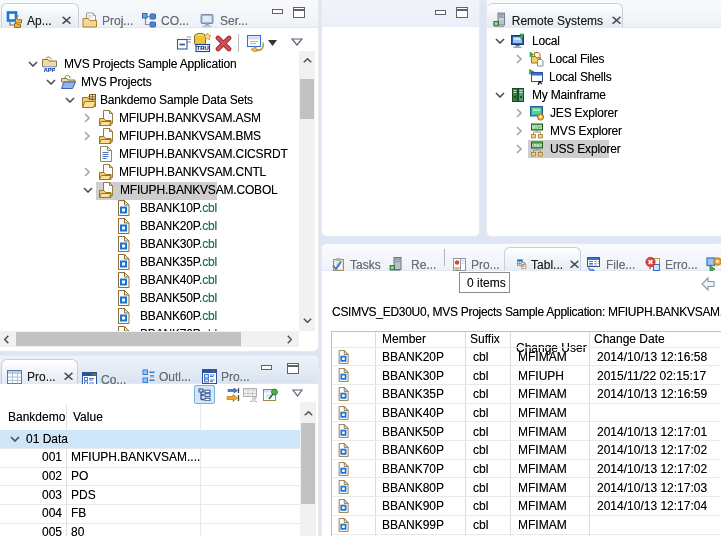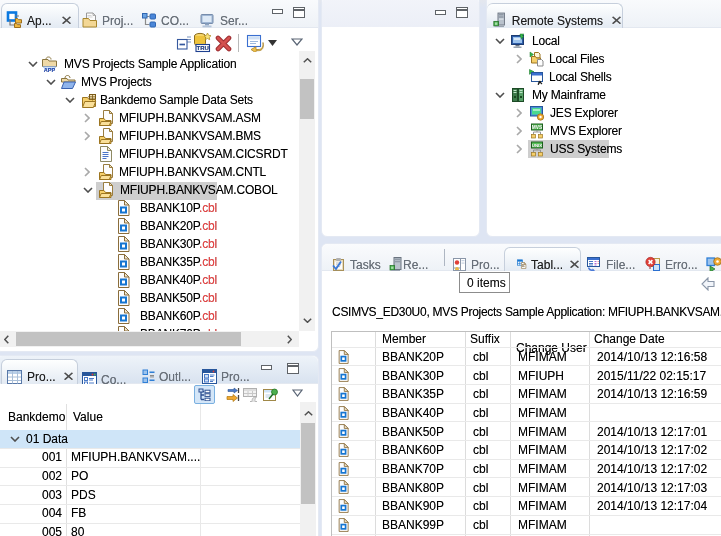--- a/index.html
+++ b/index.html
@@ -9,21 +9,21 @@
 .tab{position:absolute;top:3px;height:25px;display:flex;align-items:flex-end;color:#68707a;font-size:12px;white-space:nowrap}
 .tab.act{background:linear-gradient(#feffff,#e3eaf3);border:1px solid #c6cfdc;border-bottom:none;border-radius:6px 6px 0 0;color:#1c1c1c}
 .closex{color:#4e4e4e;font-size:13px;margin-left:5px;transform:scaleX(1.15)}
 .minbtn{position:absolute;width:11px;height:5px;border:1px solid #5f6368;background:#fff}
 .maxbtn{position:absolute;width:12px;height:11px;border:1px solid #5f6368;background:#fff}
 .maxbtn:before{content:"";position:absolute;left:0;top:1px;width:100%;height:2px;background:#5f6368}
 .r{position:absolute;left:0;right:0;height:18px;display:flex;align-items:center;white-space:nowrap}
 .r svg{flex:none}
 .r span{letter-spacing:-0.18px}
 .sel{position:absolute;background:#cecece;height:18px}
-.sfx{color:#ef4444}
+.sfx{color:#0f766e}
 .vscroll{position:absolute;background:#f1f1f1}
 .thumb{position:absolute;background:#c2c2c2}
 .sbtn{position:absolute;width:16px;height:14px;display:flex;align-items:center;justify-content:center}
 .hdrline{position:absolute;background:#e4e4e4;width:1px}
 .rowline{position:absolute;background:#e9e9e9;height:1px}
 .brr{position:absolute;left:0;width:400px;height:18.7px;border-top:1px solid #e9e9e9;overflow:hidden}
 .brr .ci{position:absolute;left:5px;top:2px}
 .brr span{position:absolute;top:0;height:18.7px;display:flex;align-items:center}
 .c2{left:50px}.c3{left:141px}.c4{left:186px}.c5{left:265px}
 .tooltip{position:absolute;background:#fff;border:1px solid #8c8c8c;font-size:12px;color:#111;display:flex;align-items:center;padding-left:7px}
@@ -515,21 +515,21 @@
           <svg width="6" height="10" viewBox="0 0 6 10">
             <path d="M1 1l4 4-4 4" fill="none" stroke="#a9a9a9" stroke-width="1.6"></path>
           </svg>
           <svg style="margin-left:7px" width="16" height="16" viewBox="0 0 16 16">
             <rect x="2.5" y="1" width="11" height="6" fill="#57c257" stroke="#1d5c1d"></rect>
             <text x="8" y="6" font-size="4.4" font-weight="bold" fill="#fff" text-anchor="middle" font-family="Liberation Sans">UNIX</text>
             <path d="M8 7v2M4.5 9h7M4.5 9v2M11.5 9v2" stroke="#8b8b8b" stroke-width=".9" fill="none"></path>
             <rect x="2.5" y="11.5" width="4" height="3.5" fill="#f5cf6b" stroke="#9c7520" stroke-width=".7"></rect>
             <rect x="9.5" y="11.5" width="4" height="3.5" fill="#f5cf6b" stroke="#9c7520" stroke-width=".7"></rect>
           </svg>
-          <span style="margin-left:5px">USS Systems</span>
+          <span style="margin-left:5px">USS Explorer</span>
         </div>
   </div>
 </div>
 
 <div class="panel" id="pBR" style="left:321px;top:243px;width:405px;height:298px">
   <div class="tabbar" id="brTabs" style="height:27px">
     <div class="tab" style="left:9px">
       <svg width="15" height="15" viewBox="0 0 15 15">
             <rect x="2.5" y="2.5" width="10" height="11" fill="#e8dcc0" stroke="#a89058"></rect>
             <rect x="5" y="1" width="5" height="3" rx="1" fill="#b0b0b0"></rect>
@@ -541,21 +541,21 @@
     </div>
     <div class="tab" style="left:66px">
       <svg width="15" height="16" viewBox="0 0 15 16">
             <rect x="6" y="1.5" width="7" height="12" fill="#b9c2cc" stroke="#6b7480"></rect>
             <rect x="7" y="2.5" width="5" height="1.5" fill="#8f99a5"></rect>
             <rect x="7" y="4.8" width="5" height="1.5" fill="#8f99a5"></rect>
             <rect x="2" y="9.5" width="4.5" height="4.5" fill="#4caf50" stroke="#1d6f21" stroke-width=".7"></rect>
             <rect x="3.1" y="10.6" width="2.3" height="2.3" fill="#a5e0a8"></rect>
             <rect x="3" y="14" width="9" height="1.2" fill="#9aa4b0"></rect>
           </svg>
-      <span style="margin-left:0">Re...</span>
+      <span style="margin-left:8px">Re...</span>
     </div>
     <div style="position:absolute;left:122px;top:5px;width:1px;height:17px;background:#aeb6c2"></div>
     <div class="tab" style="left:130px">
       <svg width="15" height="15" viewBox="0 0 15 15">
             <rect x="1.5" y="1.5" width="12" height="12" fill="#fff" stroke="#8a96a8"></rect>
             <path d="M8.5 2v11M2 11h6.5" stroke="#8a96a8" stroke-width="1"></path>
             <circle cx="5" cy="5.5" r="2.2" fill="#e04038"></circle>
             <path d="M3 13c0-2 .8-3 2-3s2 1 2 3z" fill="#e8b848"></path>
             <rect x="9.5" y="3" width="3" height="1.2" fill="#c8d2e0"></rect>
             <rect x="9.5" y="5.5" width="3" height="1.2" fill="#c8d2e0"></rect>

